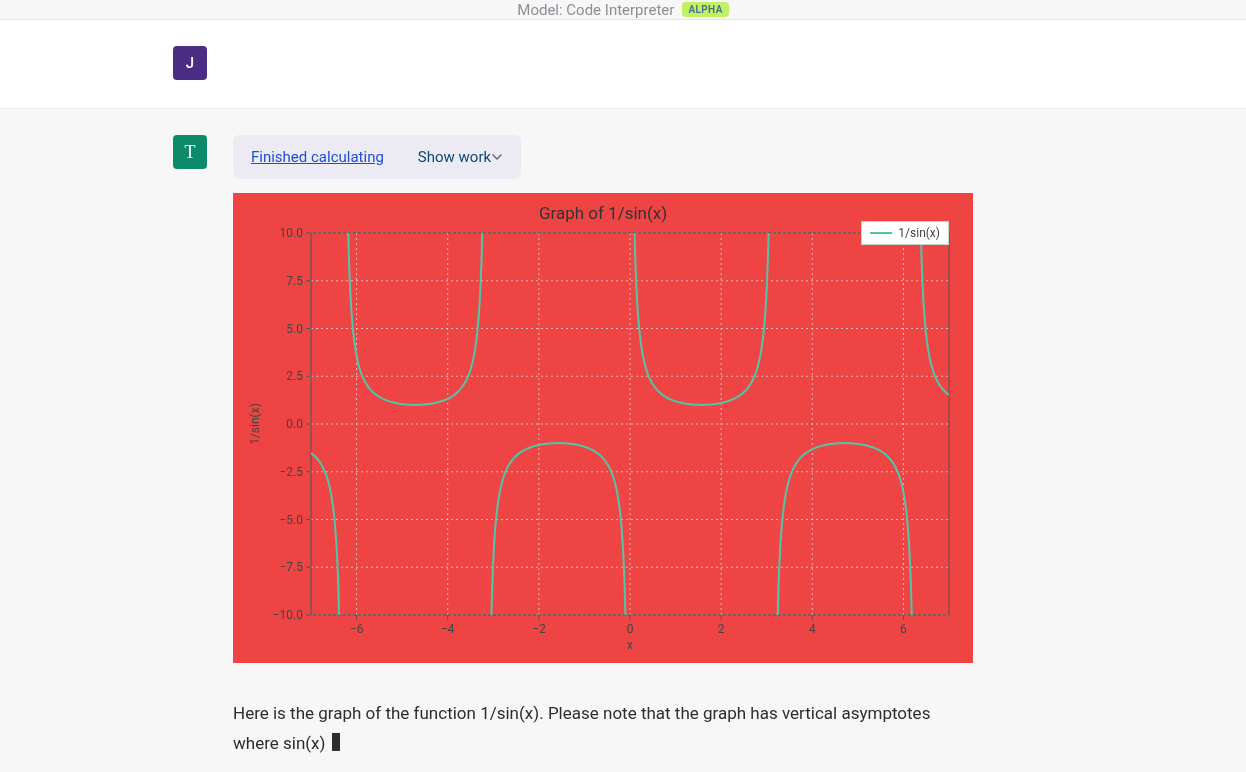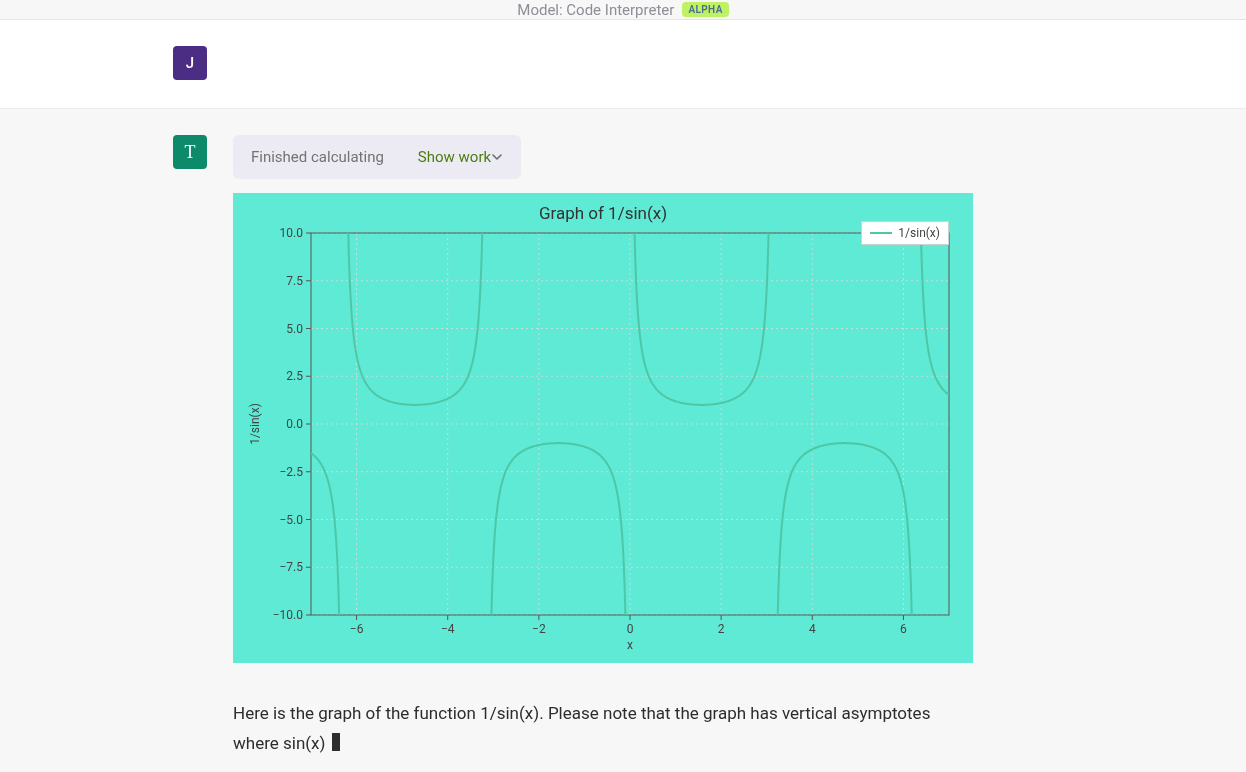--- a/index.html
+++ b/index.html
@@ -60,31 +60,31 @@
   .assistant-block { padding: 26px 0 20px 0; }
   .status-pill {
     display: inline-flex;
     align-items: center;
     background: #ecebf3;
     border-radius: 6px;
     padding: 13px 18px;
     gap: 34px;
     font-size: 15px;
   }
-  .status-pill .status-text { color: #737373; }
+  .status-pill .status-text { color: #1d4ed8; text-decoration: underline; }
   .show-work {
     display: inline-flex;
     align-items: center;
-    color: #4d7c0f;
+    color: #0c4a6e;
     cursor: pointer;
     font-size: 15px;
   }
   .chart-card {
     margin-top: 14px;
-    background: #5eead4;
+    background: #ef4444;
     width: 740px;
     padding: 10px 10px 8px 10px;
   }
   .chart-inner { position: relative; }
   svg.plot { display:block; }
   .plot-title {
     font-size: 17px;
     color: #333;
     text-align: center;
     margin-bottom: 2px;

